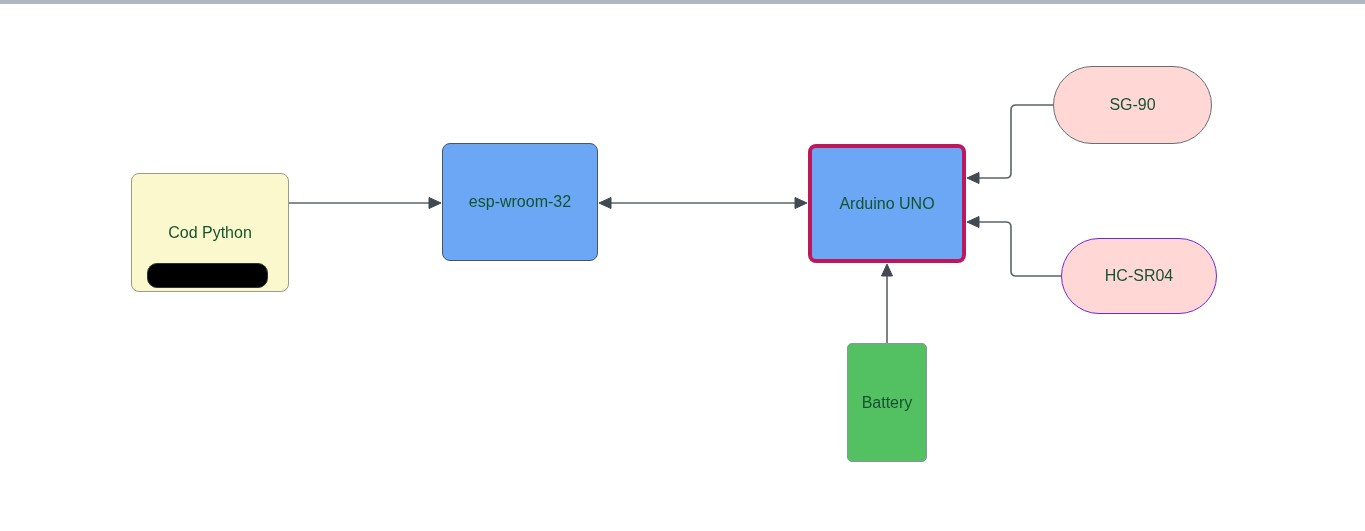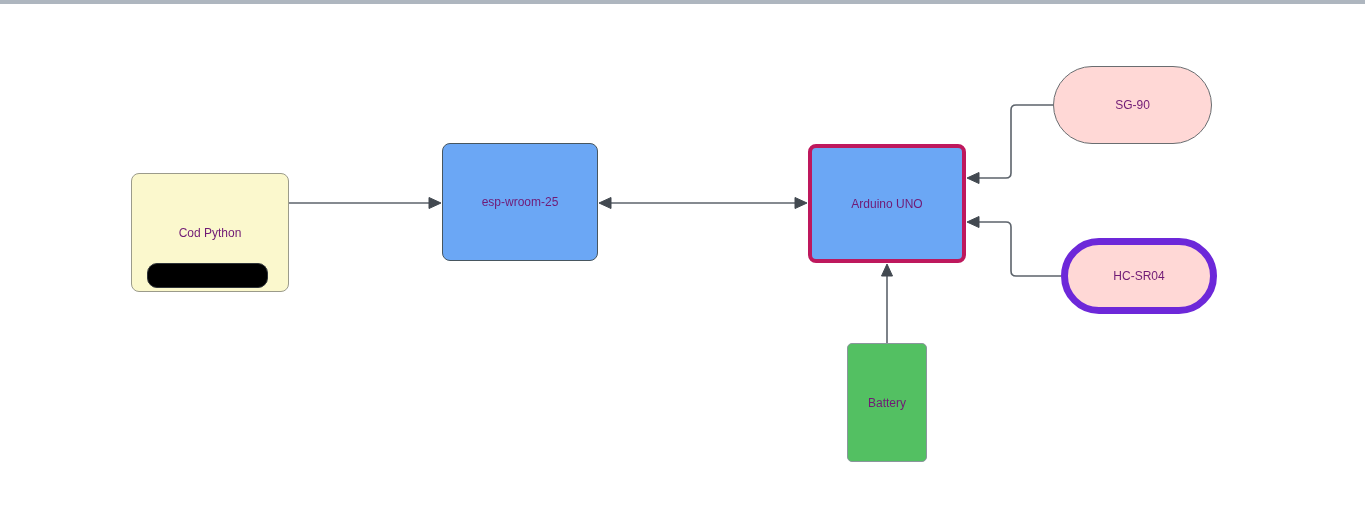--- a/index.html
+++ b/index.html
@@ -19,22 +19,22 @@
     position: absolute;
     left: 0; top: 0;
     width: 1365px; height: 4px;
   }
   .node {
     position: absolute;
     box-sizing: border-box;
     display: flex;
     align-items: center;
     justify-content: center;
-    font-size: 12px;
-    color: #701a75;
+    font-size: 16px;
+    color: #14532d;
     text-align: center;
     white-space: nowrap;
   }
   .node-rounded {
     border-radius: 8px;
   }
   .node-pill {
     border-radius: 40px;
   }
   .node-cod-python {
@@ -61,21 +61,21 @@
     border: 4px solid #be185d;
   }
   .node-sg90 {
     left: 1053px; top: 66px;
     width: 159px; height: 78px;
     border: 1px solid #696d70;
   }
   .node-hcsr04 {
     left: 1061px; top: 238px;
     width: 156px; height: 76px;
-    border: 7px solid #6d28d9;
+    border: 1px solid #6d28d9;
   }
   .node-battery {
     left: 847px; top: 343px;
     width: 80px; height: 119px;
     border: 1px solid #8a969c;
     border-radius: 5px;
   }
   svg.edges {
     position: absolute;
     left: 0; top: 0;
@@ -129,21 +129,21 @@
       <path class="arrowhead" d="M 887 264 L 881.5 276 L 892.5 276 Z"></path>
     </g>
   </svg>
 
   <div class="node node-rounded node-cod-python" style="background-color: rgb(251, 248, 205); margin-top: 29px;">
     <span>Cod Python</span>
   </div>
   <div class="node-cod-base" style="background:#000000;"></div>
 
   <div class="node node-rounded node-esp" style="background-color: rgb(107, 167, 245);">
-    <span>esp-wroom-25</span>
+    <span>esp-wroom-32</span>
   </div>
 
   <div class="node node-rounded node-arduino" style="background-color: rgb(107, 167, 245);">
     <span>Arduino UNO</span>
   </div>
 
   <div class="node node-pill node-sg90" style="background-color: rgb(255, 216, 214);">
     <span>SG-90</span>
   </div>
 

